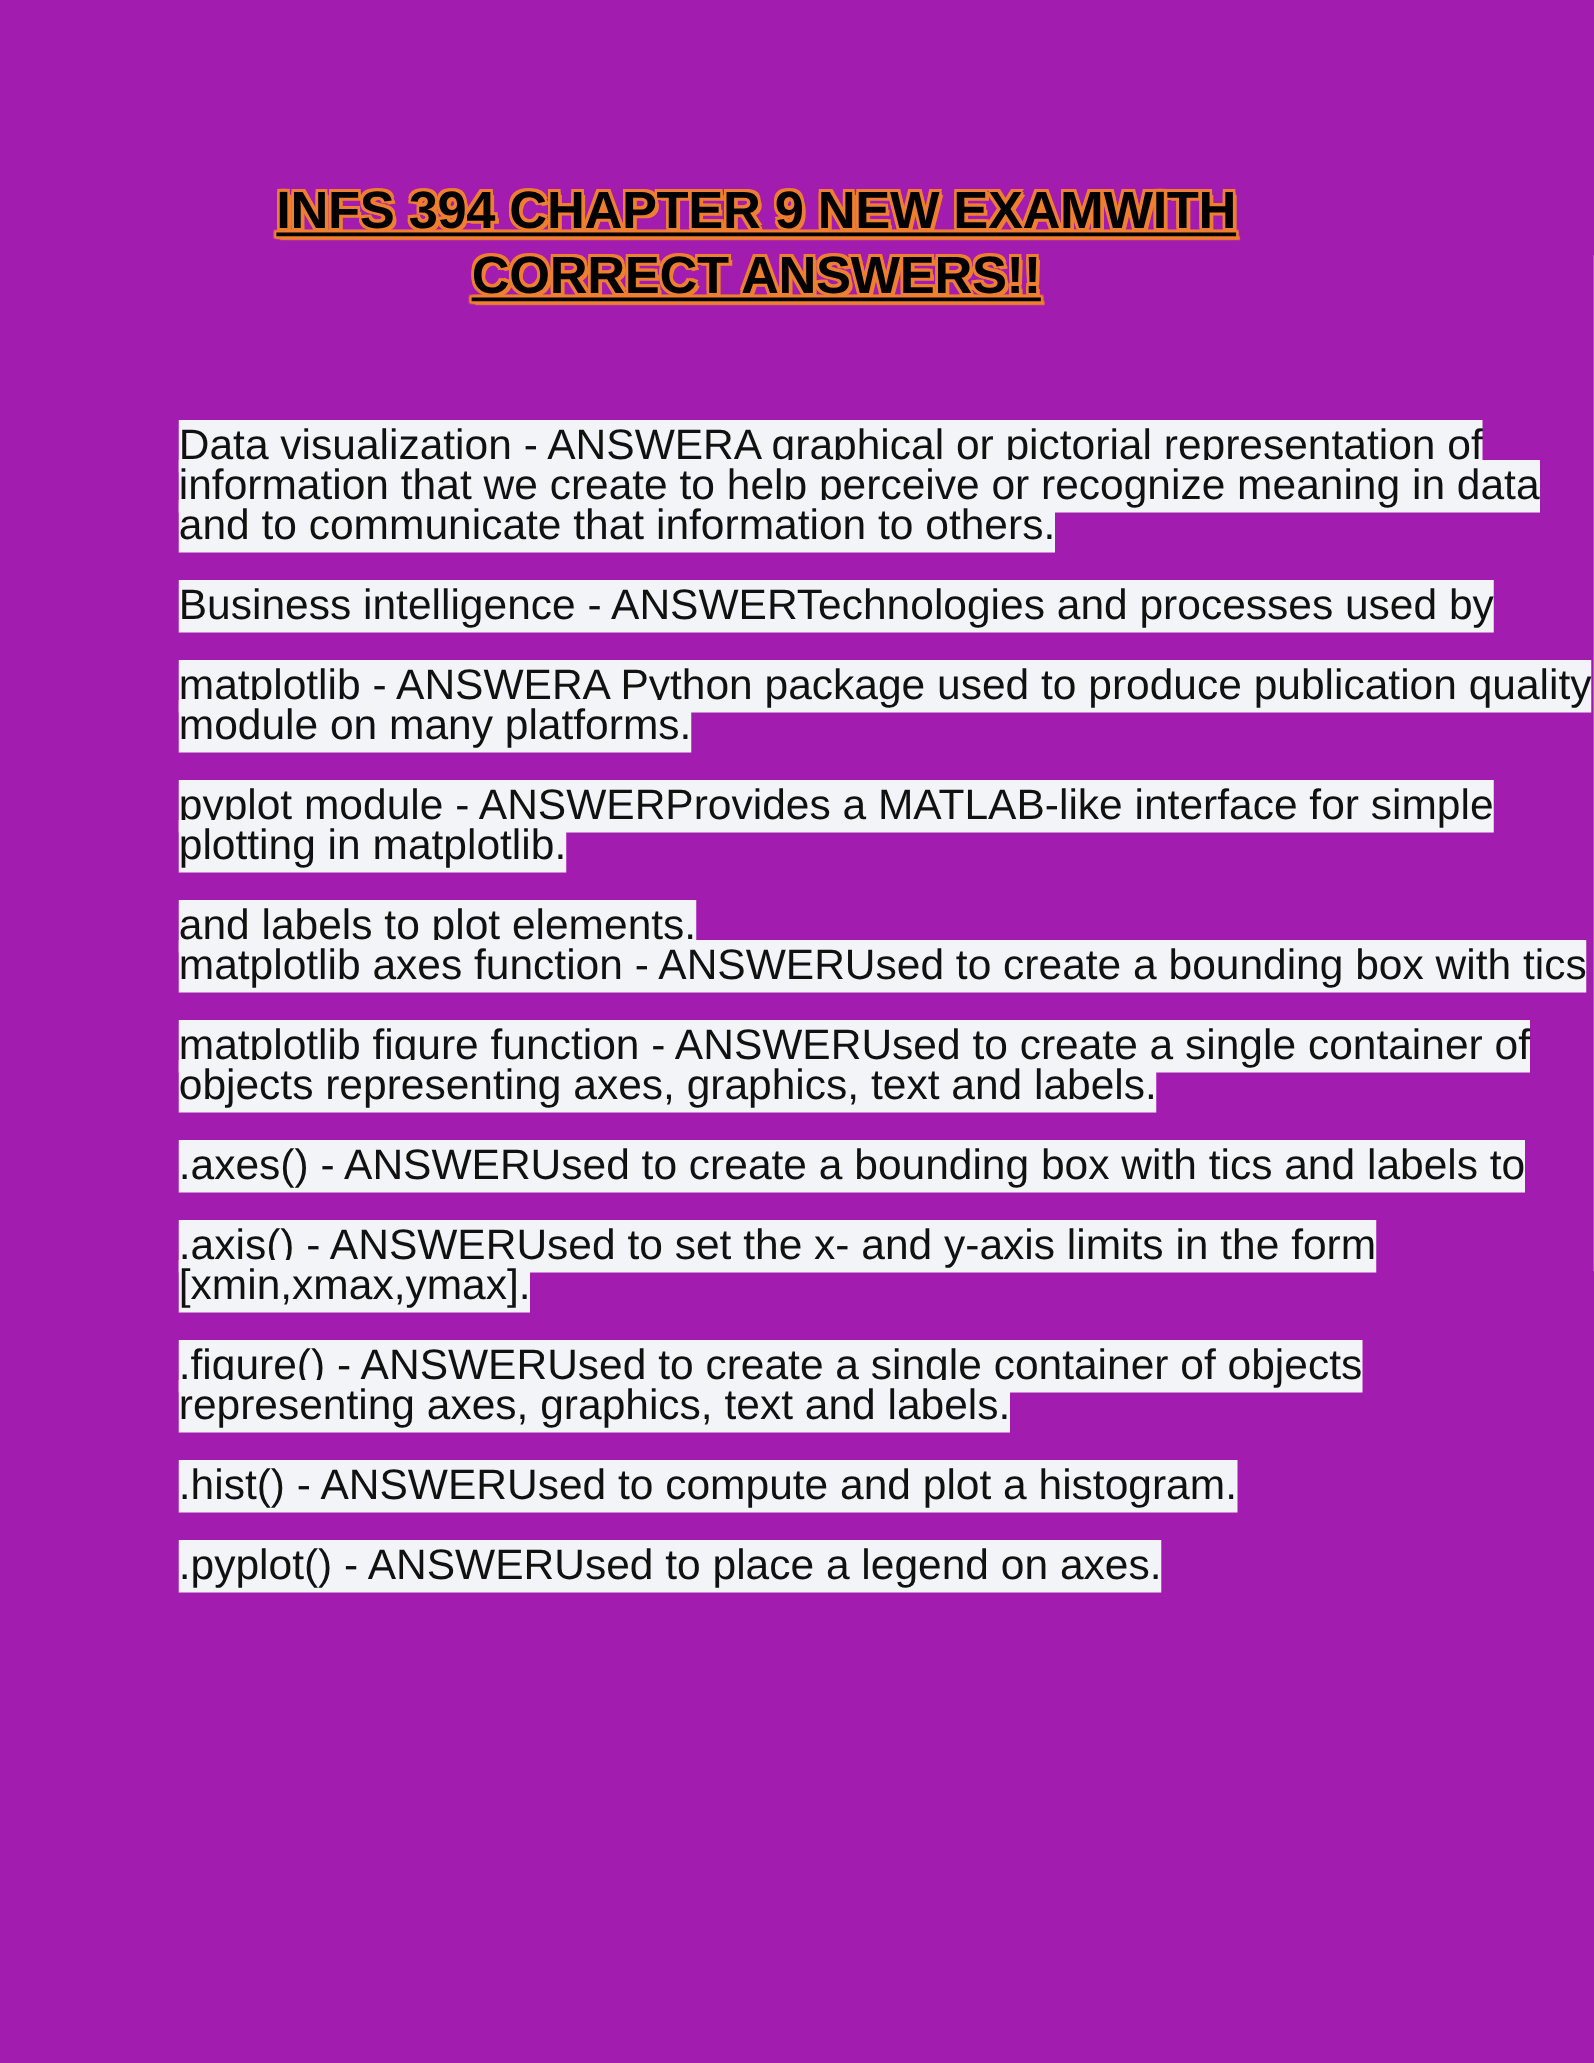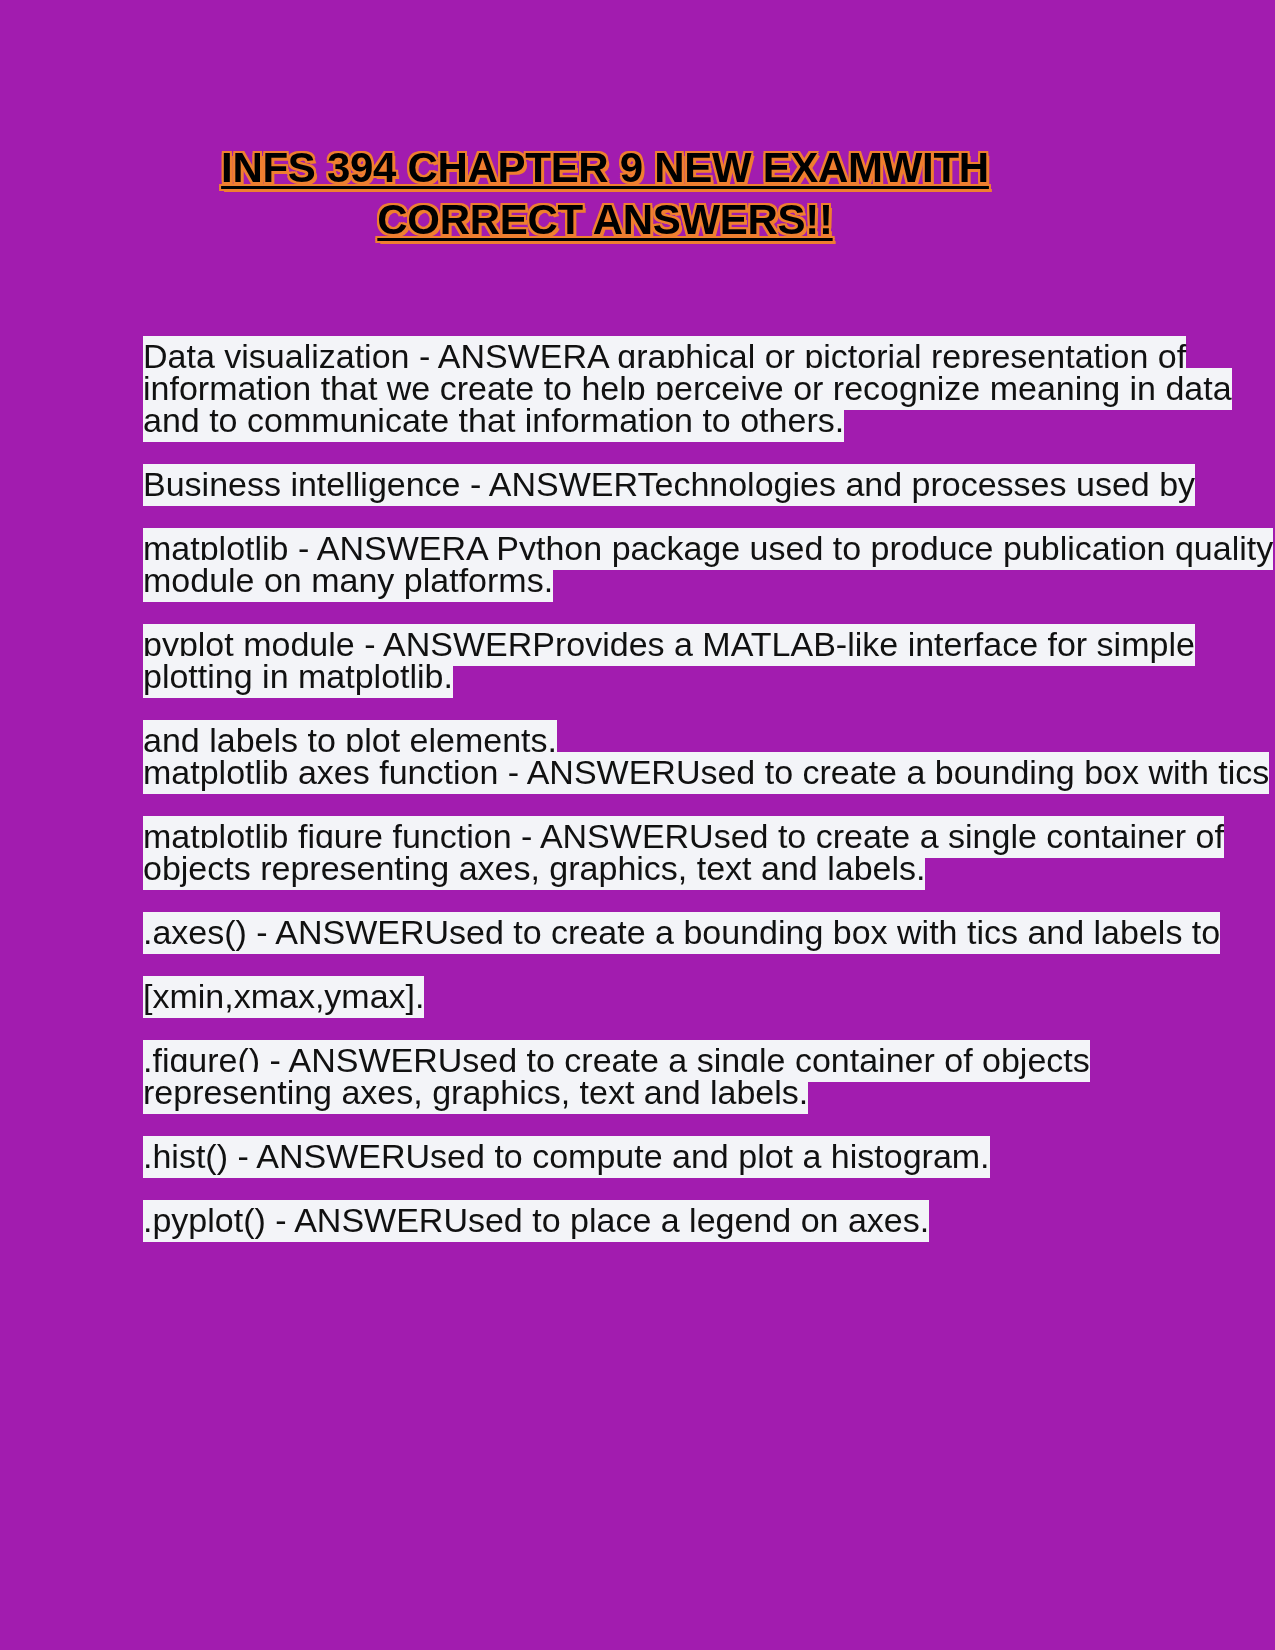--- a/index.html
+++ b/index.html
@@ -64,20 +64,21 @@
       <span class="line"><span>matplotlib axes function - ANSWERUsed to create a bounding box with tics</span></span>
     </div>
     <div class="qa">
       <span class="line"><span>matplotlib figure function - ANSWERUsed to create a single container of</span></span>
       <span class="line"><span>objects representing axes, graphics, text and labels.</span></span>
     </div>
     <div class="qa">
       <span class="line"><span>.axes() - ANSWERUsed to create a bounding box with tics and labels to</span></span>
     </div>
     <div class="qa">
+      <span class="line"><span>.axis() - ANSWERUsed to set the x- and y-axis limits in the form</span></span>
       <span class="line"><span>[xmin,xmax,ymax].</span></span>
     </div>
     <div class="qa">
       <span class="line"><span>.figure() - ANSWERUsed to create a single container of objects</span></span>
       <span class="line"><span>representing axes, graphics, text and labels.</span></span>
     </div>
     <div class="qa">
       <span class="line"><span>.hist() - ANSWERUsed to compute and plot a histogram.</span></span>
     </div>
     <div class="qa">

